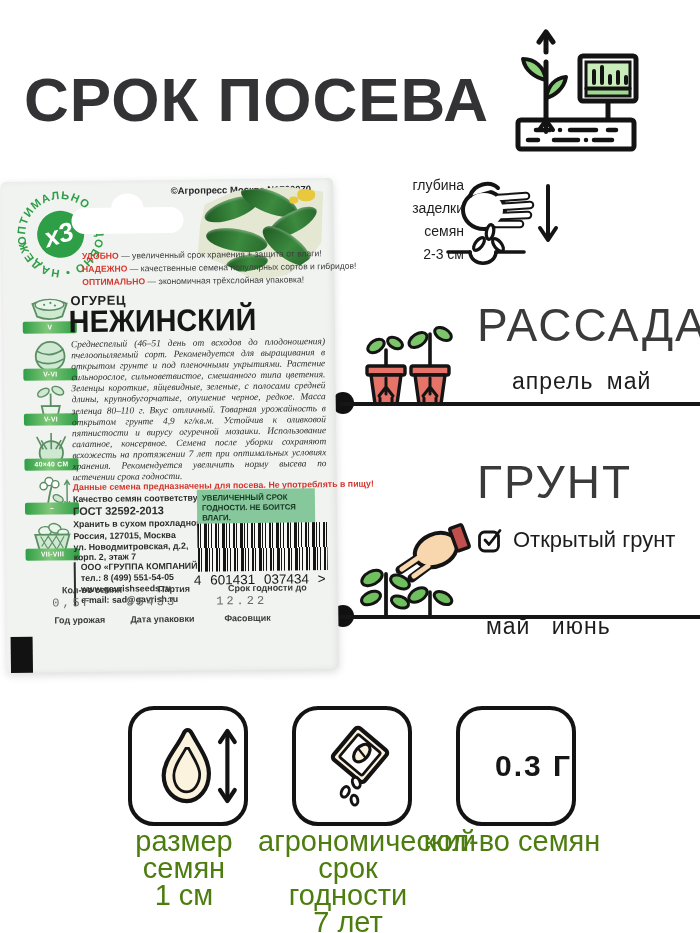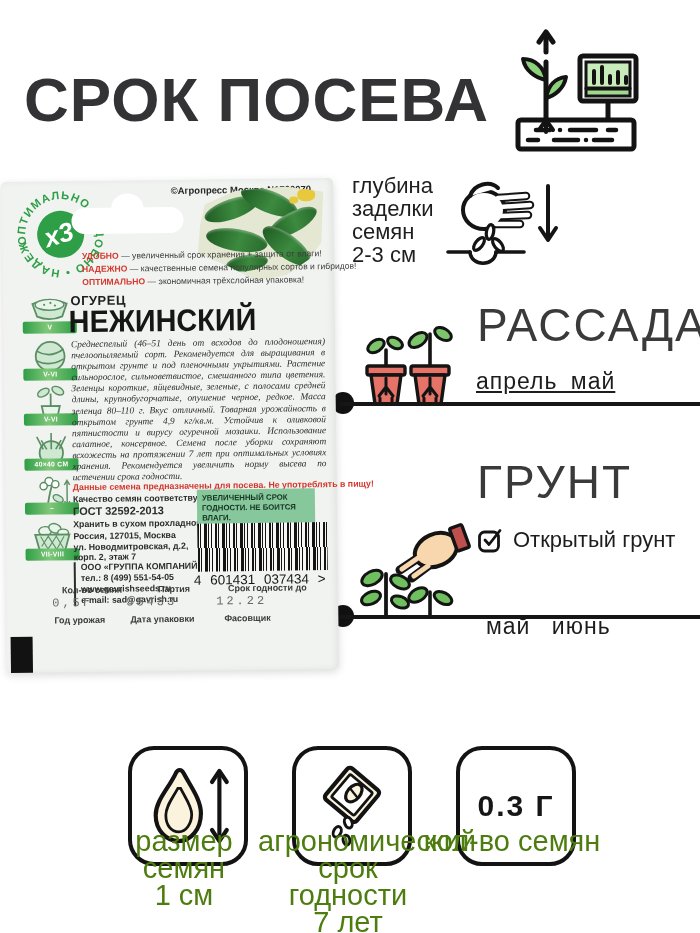--- a/index.html
+++ b/index.html
@@ -4,30 +4,30 @@
 <style>
   html,body{margin:0;padding:0;background:#ffffff;}
   #canvas{position:relative;width:700px;height:933px;background:#fff;overflow:hidden;
           font-family:"Liberation Sans",sans-serif;color:#222;}
   .abs{position:absolute;}
 
   
   .page-title{left:24px;top:64px;font-size:62px;font-weight:bold;letter-spacing:1px;color:#333336;}
 
   
-  .depth-text{left:352px;top:174px;width:112px;text-align:left;font-size:22px;line-height:23px;color:#1e1e1e;}
+  .depth-text{left:352px;top:174px;width:112px;text-align:right;font-size:14px;line-height:23px;color:#1e1e1e;}
   .section-title{font-size:46px;font-weight:normal;letter-spacing:2px;color:#3a3a3a;}
   .months{font-size:23px;color:#1d1d1d;letter-spacing:1px;word-spacing:6px;}
   .hline{height:3.5px;background:#161616;}
   .line-dot{width:22px;height:22px;border-radius:50%;background:#111;}
   .checkbox-row{display:flex;align-items:center;gap:10px;font-size:22px;color:#1d1d1d;}
 
   
   .card{width:112px;height:112px;border:4.5px solid #131313;border-radius:26px;background:#fff;
-        display:flex;align-items:center;justify-content:center;margin-top:40px;}
+        display:flex;align-items:center;justify-content:flex-end;}
   .card-caption{text-align:center;font-size:29px;line-height:27px;color:#4d7c0f;}
   .count-value{font-size:30px;font-weight:bold;letter-spacing:2px;color:#161616;}
 
   
   .packet{left:4px;top:180px;width:332px;height:491px;background:#f1f3f0;border-radius:5px;
           transform:rotate(-0.7deg);box-shadow:0 3px 9px rgba(0,0,0,0.14), inset -3px 0 6px rgba(0,0,0,0.06);}
   .pk-copy{right:22px;top:5px;font-size:9.5px;font-weight:bold;color:#272727;}
   .euro-slot{left:70px;top:27px;width:112px;height:26px;background:#fff;border-radius:14px;}
   .euro-bump{left:110px;top:13px;width:32px;height:28px;background:#fff;border-radius:50%;}
   .benefit{left:36px;font-size:8.6px;color:#3c3c3c;white-space:nowrap;}
@@ -160,21 +160,21 @@
       <path d="M20 78 v-6 M32 78 v-6" stroke="#141414" stroke-width="3" stroke-linecap="round"></path>
     </g>
     <g>
       <rect x="51" y="40" width="38" height="9" rx="2" fill="#e57368" stroke="#141414" stroke-width="3.4"></rect>
       <path d="M55 49 L85 49 L81 78 L59 78 Z" fill="#e57368" stroke="#141414" stroke-width="3.4" stroke-linejoin="round"></path>
       <path d="M70 52 v9 m0 0 l-7 9 m7-9 l7 9 m-7-9 v7" stroke="#141414" stroke-width="3" fill="none" stroke-linecap="round"></path>
       <path d="M64 78 v-6 M76 78 v-6" stroke="#141414" stroke-width="3" stroke-linecap="round"></path>
     </g>
   </svg>
 
-  <div class="abs months" style="left:476px;top:368px;text-decoration:underline;">апрель май</div>
+  <div class="abs months" style="left:512px;top:368px;">апрель май</div>
 
   <div class="abs line-dot" style="left:332px;top:392px;"></div>
   <div class="abs hline" style="left:340px;top:402px;width:360px;"></div>
 
   <div class="abs checkbox-row" style="left:477px;top:527px;">
     <svg width="26" height="26" viewBox="0 0 26 26">
       <rect x="2.5" y="5" width="19" height="19" rx="5" fill="none" stroke="#141414" stroke-width="2.8"></rect>
       <path d="M8 13 L12 17.5 L23 3.5" fill="none" stroke="#141414" stroke-width="2.8" stroke-linecap="round" stroke-linejoin="round"></path>
     </svg>
     <span>Открытый грунт</span>

